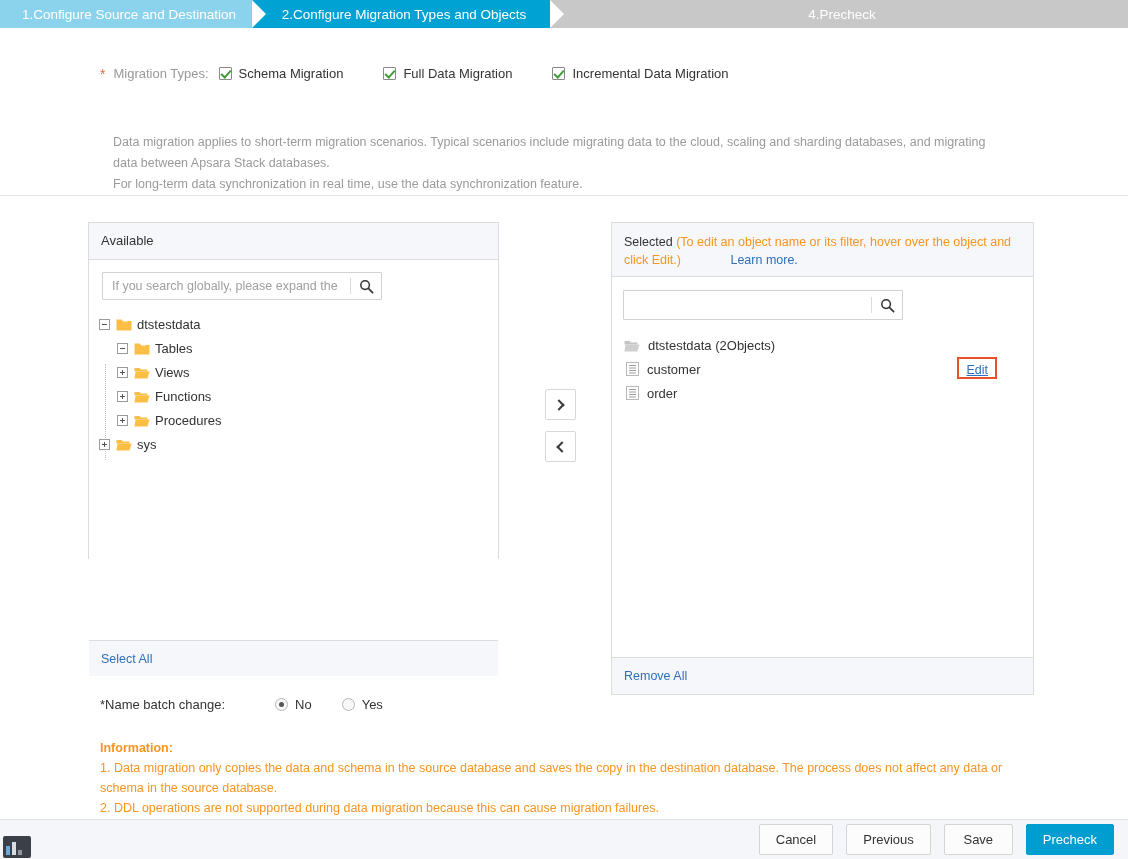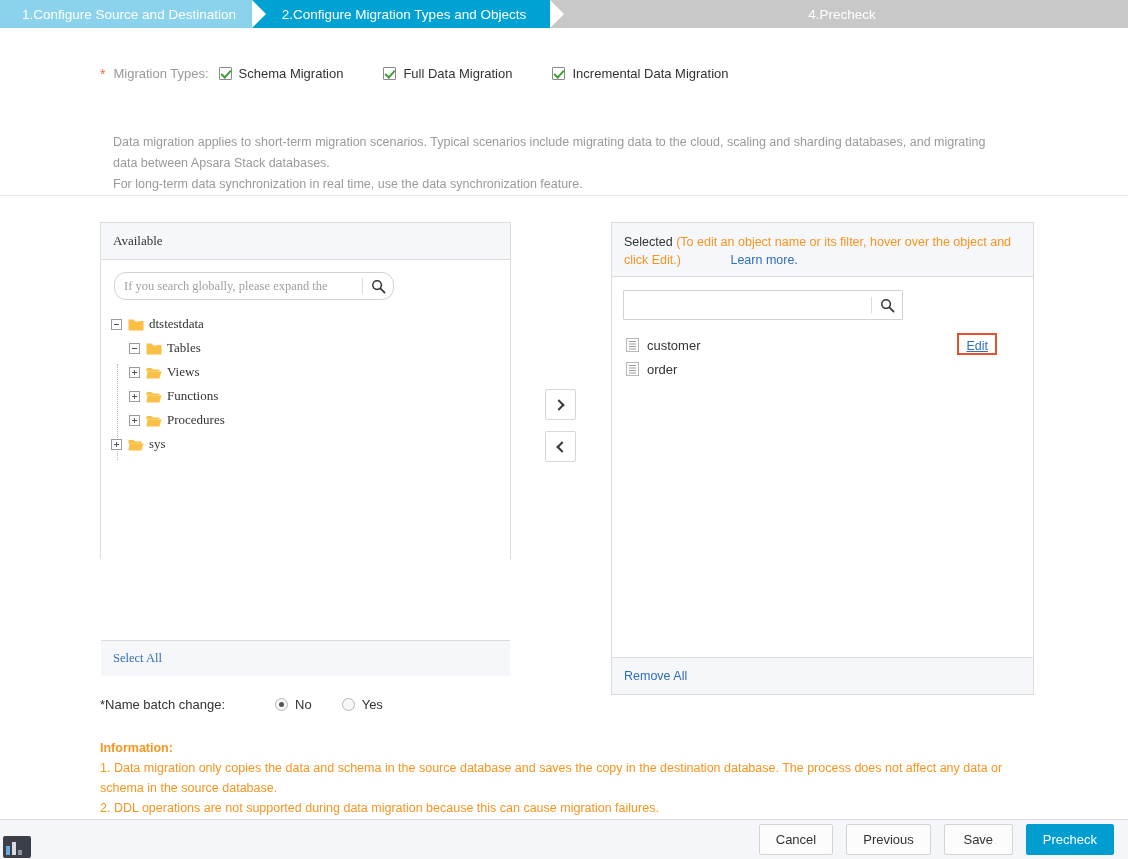--- a/index.html
+++ b/index.html
@@ -119,21 +119,21 @@
   }
   .panel-body { position: relative; background: #fff; }
   .panel-foot {
     background: #f5f7fa;
     border-top: 1px solid #dcdcdc;
     display: flex; align-items: center;
     padding: 0 12px;
   }
   .linkblue { color: #2f6fbb; font-size: 12.5px; cursor: pointer; }
 
-  #avail-panel { left: 100px; top: 222px; width: 411px; height: 337px; font-family: Liberation Serif, serif; }
+  #avail-panel { left: 88px; top: 222px; width: 411px; height: 337px; }
   #avail-head { height: 37px; line-height: 36px; }
   #avail-body { height: 380px; overflow: hidden; }
   #avail-foot { height: 36px; }
 
   #sel-panel { left: 611px; top: 222px; width: 423px; height: 473px; }
   #sel-head { height: 54px; padding-top: 10px; line-height: 18px; font-size: 12.5px; }
   #sel-body { height: 380px; overflow: hidden; }
   #sel-foot { height: 37px; }
 
   .sel-title { color: #333; font-weight: normal; }
@@ -155,21 +155,21 @@
     font-size: 12.5px;
     overflow: hidden;
     white-space: nowrap;
   }
   .searchbox .sdiv {
     width: 1px; height: 16px; background: #dcdcdc; margin-right: 0px;
   }
   .searchbox .sicon {
     width: 30px; display: flex; align-items: center; justify-content: center;
   }
-  #avail-search { left: 13px; top: 12px; width: 280px; height: 28px; border-radius: 12px; }
+  #avail-search { left: 13px; top: 12px; width: 280px; height: 28px; }
   #sel-search { left: 11px; top: 13px; width: 280px; height: 30px; }
 
   
   .tree { position: absolute; left: 10px; top: 52px; }
   .tnode {
     display: flex; align-items: center;
     height: 24px;
     font-size: 13px;
     color: #333;
     position: relative;
@@ -464,20 +464,29 @@
         <div class="sicon">
           <svg width="15" height="15" viewBox="0 0 16 16">
             <circle cx="6.5" cy="6.5" r="4.6" fill="none" stroke="#333" stroke-width="1.6"></circle>
             <line x1="10" y1="10" x2="14.5" y2="14.5" stroke="#333" stroke-width="1.8" stroke-linecap="round"></line>
           </svg>
         </div>
       </div>
 
       <div class="sellist">
 
+        <div class="selrow">
+          <span class="gfolder">
+            <svg width="16" height="13" viewBox="0 0 16 13">
+              <path d="M0.5 2 h5 l1.4 1.6 h6.6 v2 h-13 z" fill="#c4c4c4"></path>
+              <path d="M1.6 5.4 h14 l-2.2 7 h-13 z" fill="#cfcfcf"></path>
+            </svg>
+          </span>
+          <span>dtstestdata (2Objects)</span>
+        </div>
 
         <div class="selrow">
           <span class="tblicon">
             <svg width="13" height="14" viewBox="0 0 13 14">
               <rect x="0.5" y="0.5" width="12" height="13" fill="#fff" stroke="#b8b8b8"></rect>
               <line x1="3" y1="3.5" x2="10" y2="3.5" stroke="#9b9b9b"></line>
               <line x1="3" y1="6" x2="10" y2="6" stroke="#9b9b9b"></line>
               <line x1="3" y1="8.5" x2="10" y2="8.5" stroke="#9b9b9b"></line>
               <line x1="3" y1="11" x2="10" y2="11" stroke="#9b9b9b"></line>
             </svg>

